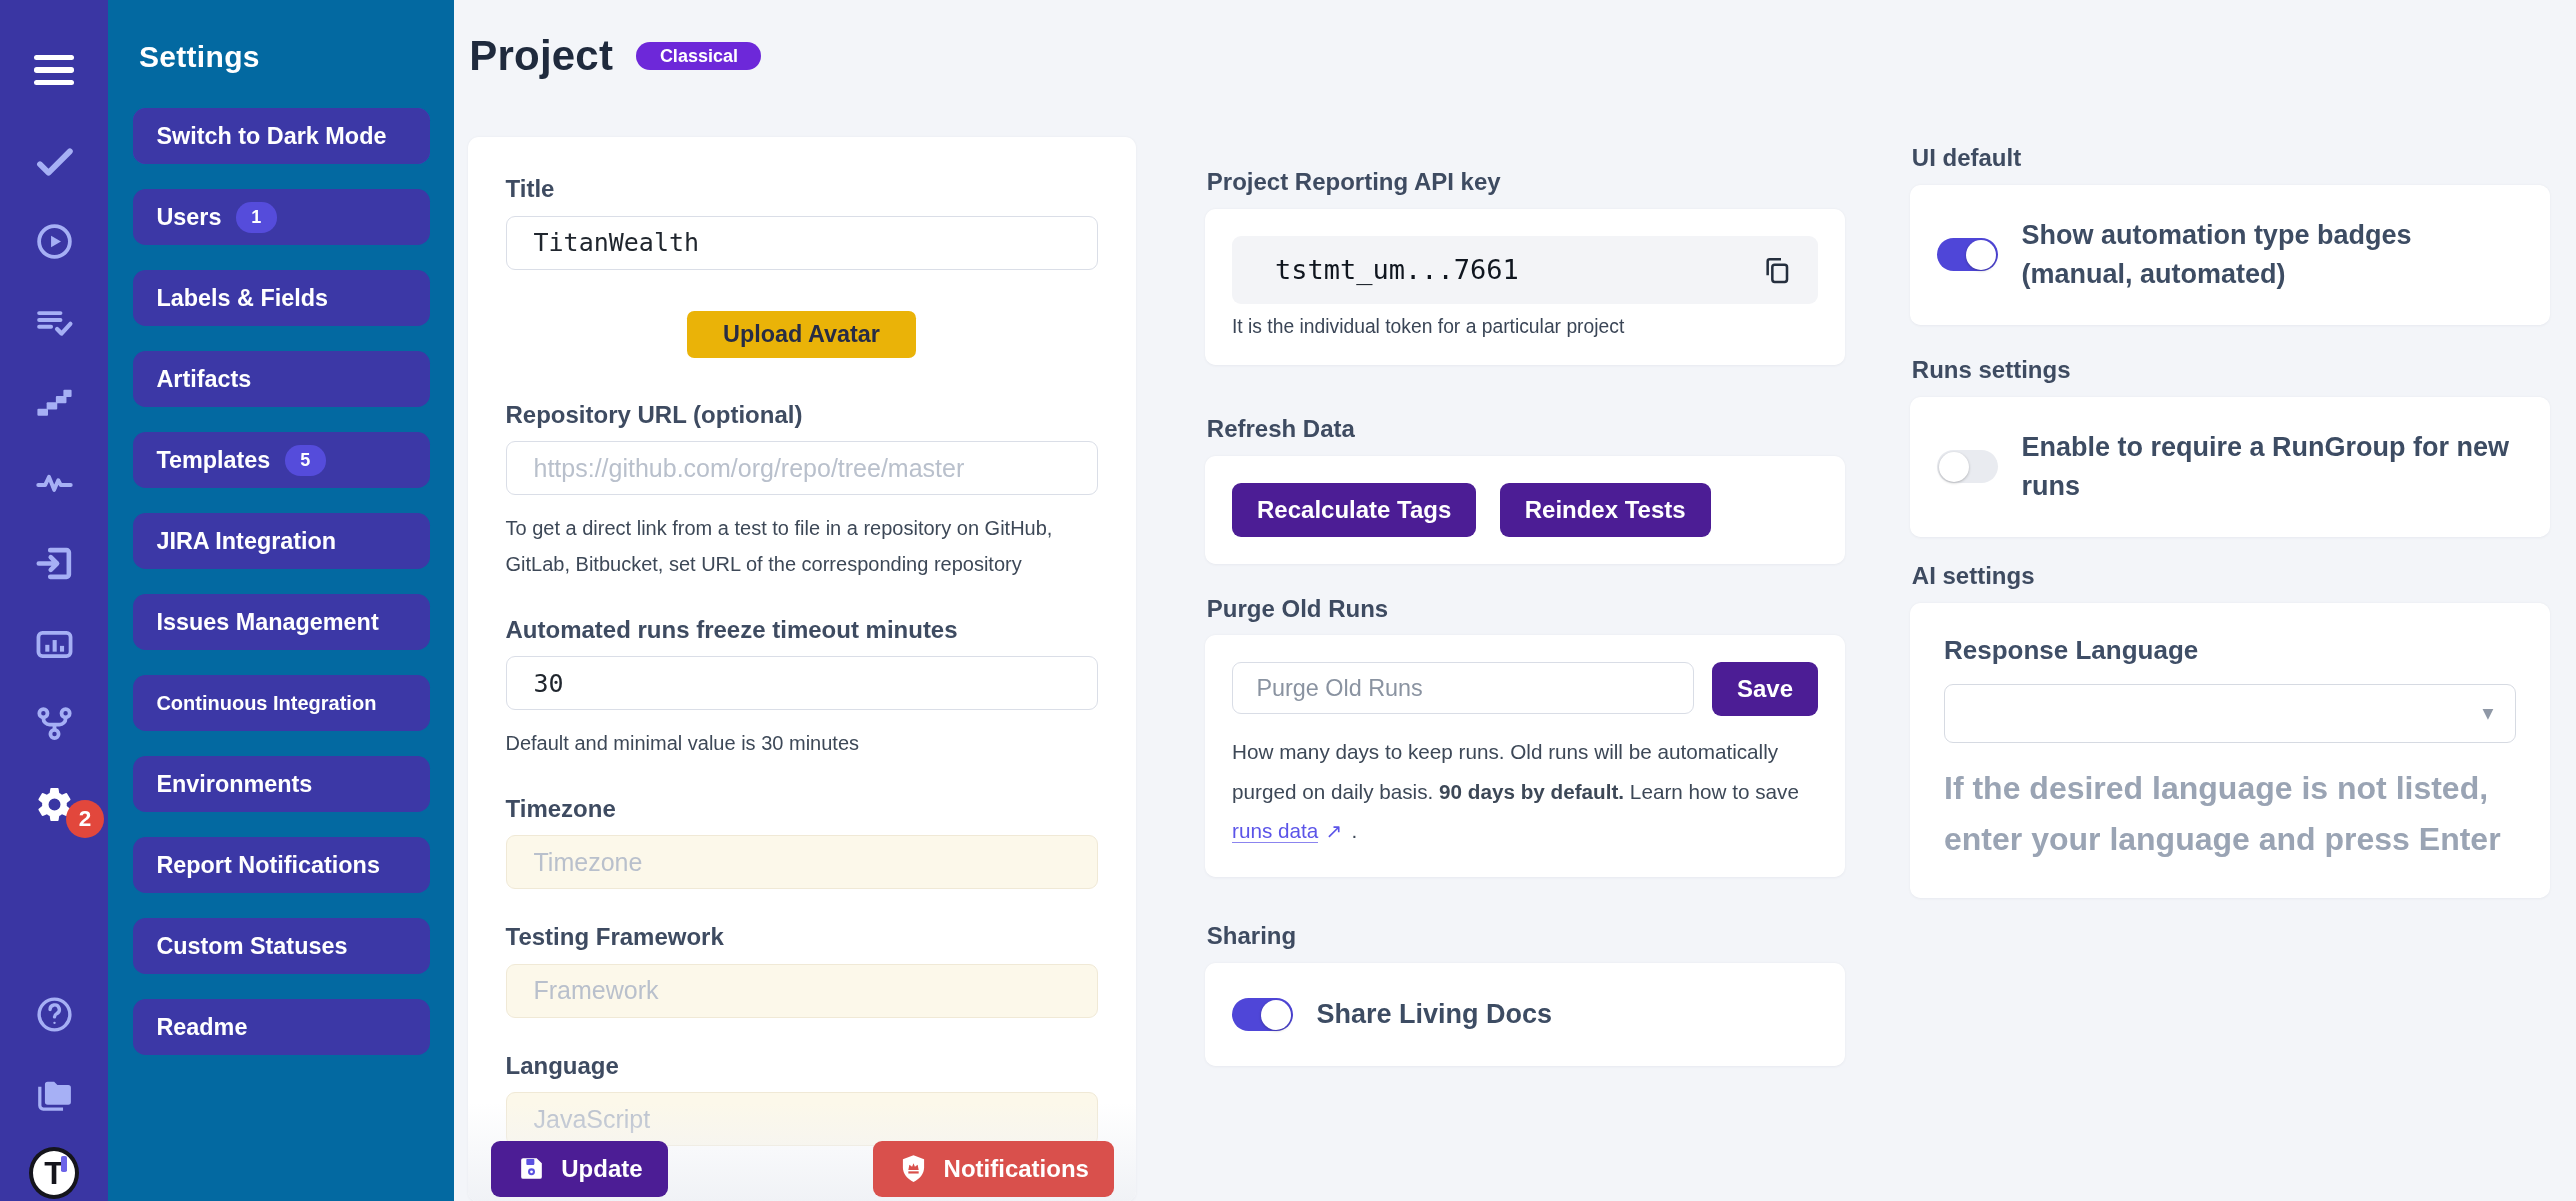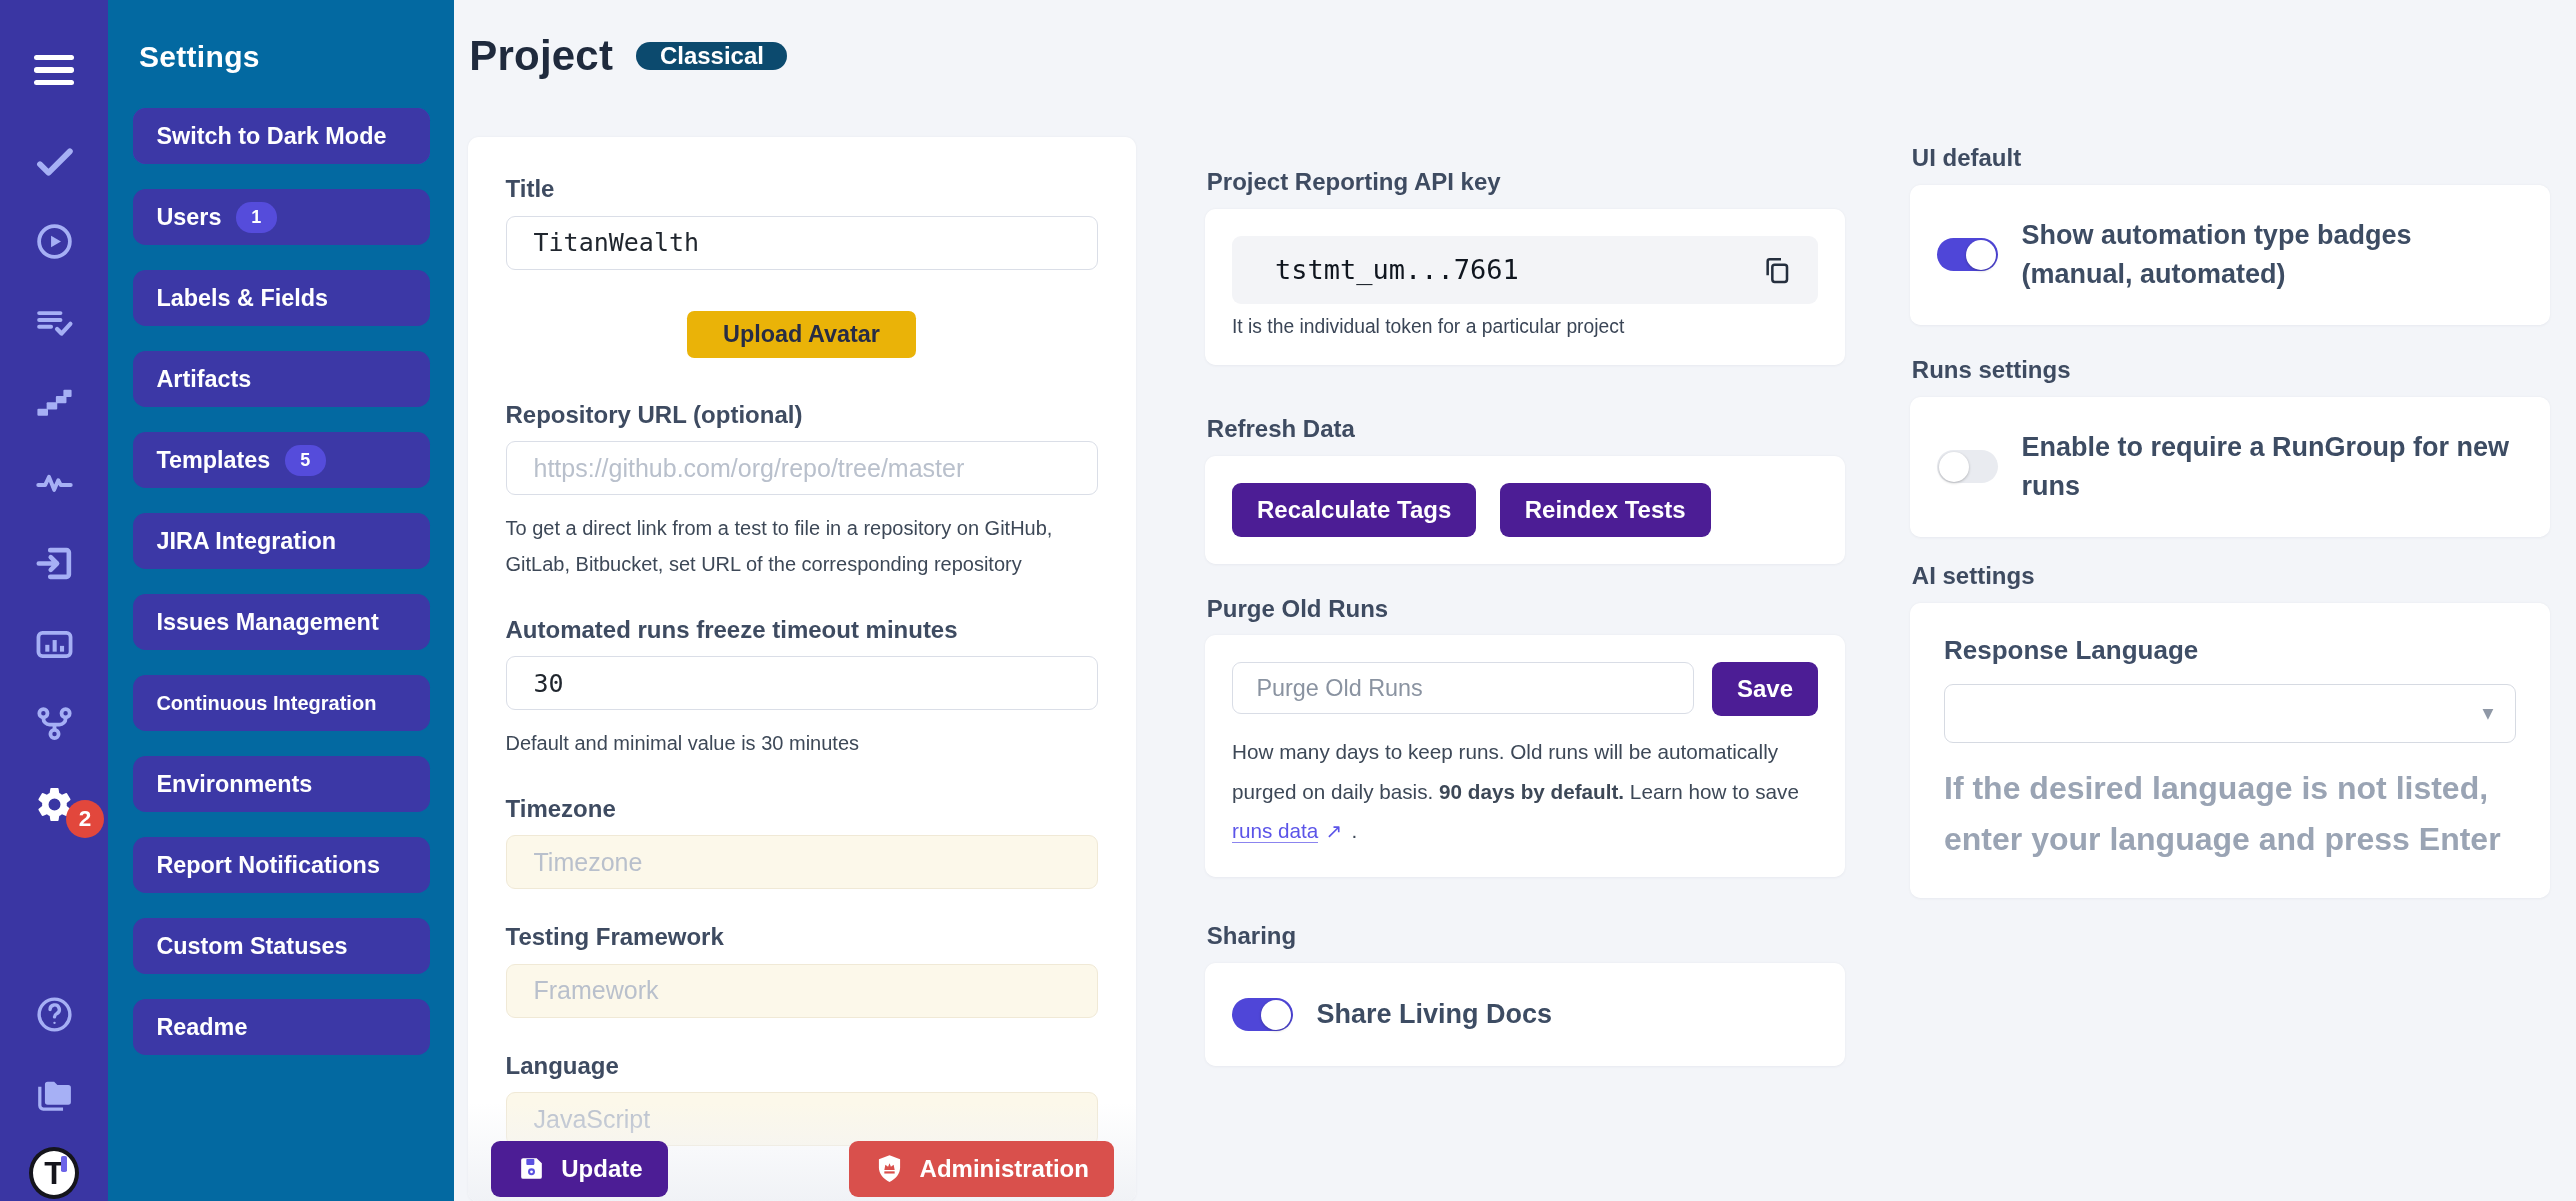--- a/index.html
+++ b/index.html
@@ -35,21 +35,21 @@
   .count-badge { margin-left:14.4px; min-width:41px; height:31px; padding:0 10.8px; border-radius:15.3px; background:#554cdb;
                  color:#fff; font-size:18px; font-weight:700; display:inline-flex; align-items:center; justify-content:center; }
   .nav-anno { margin-left:14.4px; }
   .nav-footer { position:absolute; bottom:-11.7px; left:25px; width:297px; }
   .nav-footer .nav-item { margin-bottom:0; }
 
   
   .main { position:absolute; left:454px; top:0; right:0; bottom:0; }
   .page-head { position:absolute; left:15.3px; top:32px; display:flex; align-items:center; gap:23.4px; }
   .page-title { font-size:42px; font-weight:800; color:#1f2a3d; letter-spacing:0.2px; }
-  .type-badge { background:#0c4a6e; color:#fff; font-size:24px; font-weight:600; height:28px;
+  .type-badge { background:#6d28d9; color:#fff; font-size:18px; font-weight:600; height:28px;
                 padding:0 23.4px; border-radius:899px; display:inline-flex; align-items:center; }
 
   .col { position:absolute; top:137px; }
   .col1 { left:13.5px;  width:668px; height:1065px; }
   .col2 { left:751px; width:640px; }
   .col3 { left:1456px; width:640px; }
 
   .card { background:#fff; border-radius:10.8px; box-shadow:0 0.9px 2.7px rgba(20,25,60,.05); }
   .sec-label { font-size:24px; font-weight:600; color:#3e4b61; margin:0 0 12.6px 1.8px; }
 
@@ -302,21 +302,21 @@
                 <circle cx="12" cy="14.6" r="1.1" fill="#fff"></circle>
               </svg>
             <span>Update</span>
           </button>
           <button class="btn red">
             <svg viewBox="0 0 24 24">
                 <path fill="#fff" d="M12 1.8l8.2 3v6.4c0 5-3.4 8.7-8.2 11.2C7.2 19.9 3.8 16.2 3.8 11.2V4.8z"></path>
                 <path fill="#d9504c" d="M8 13.2l.8-4.1 2.1 1.6 1.1-2.7 1.1 2.7 2.1-1.6.8 4.1z"></path>
                 <rect x="8" y="14.2" width="8" height="1.7" fill="#d9504c"></rect>
               </svg>
-            <span>Administration</span>
+            <span>Notifications</span>
           </button>
         </div>
       </div>
     </section>
 
     <section class="col col2">
 
 
       <div class="mt-sec">
         <div class="sec-label">Project Reporting API key</div>

